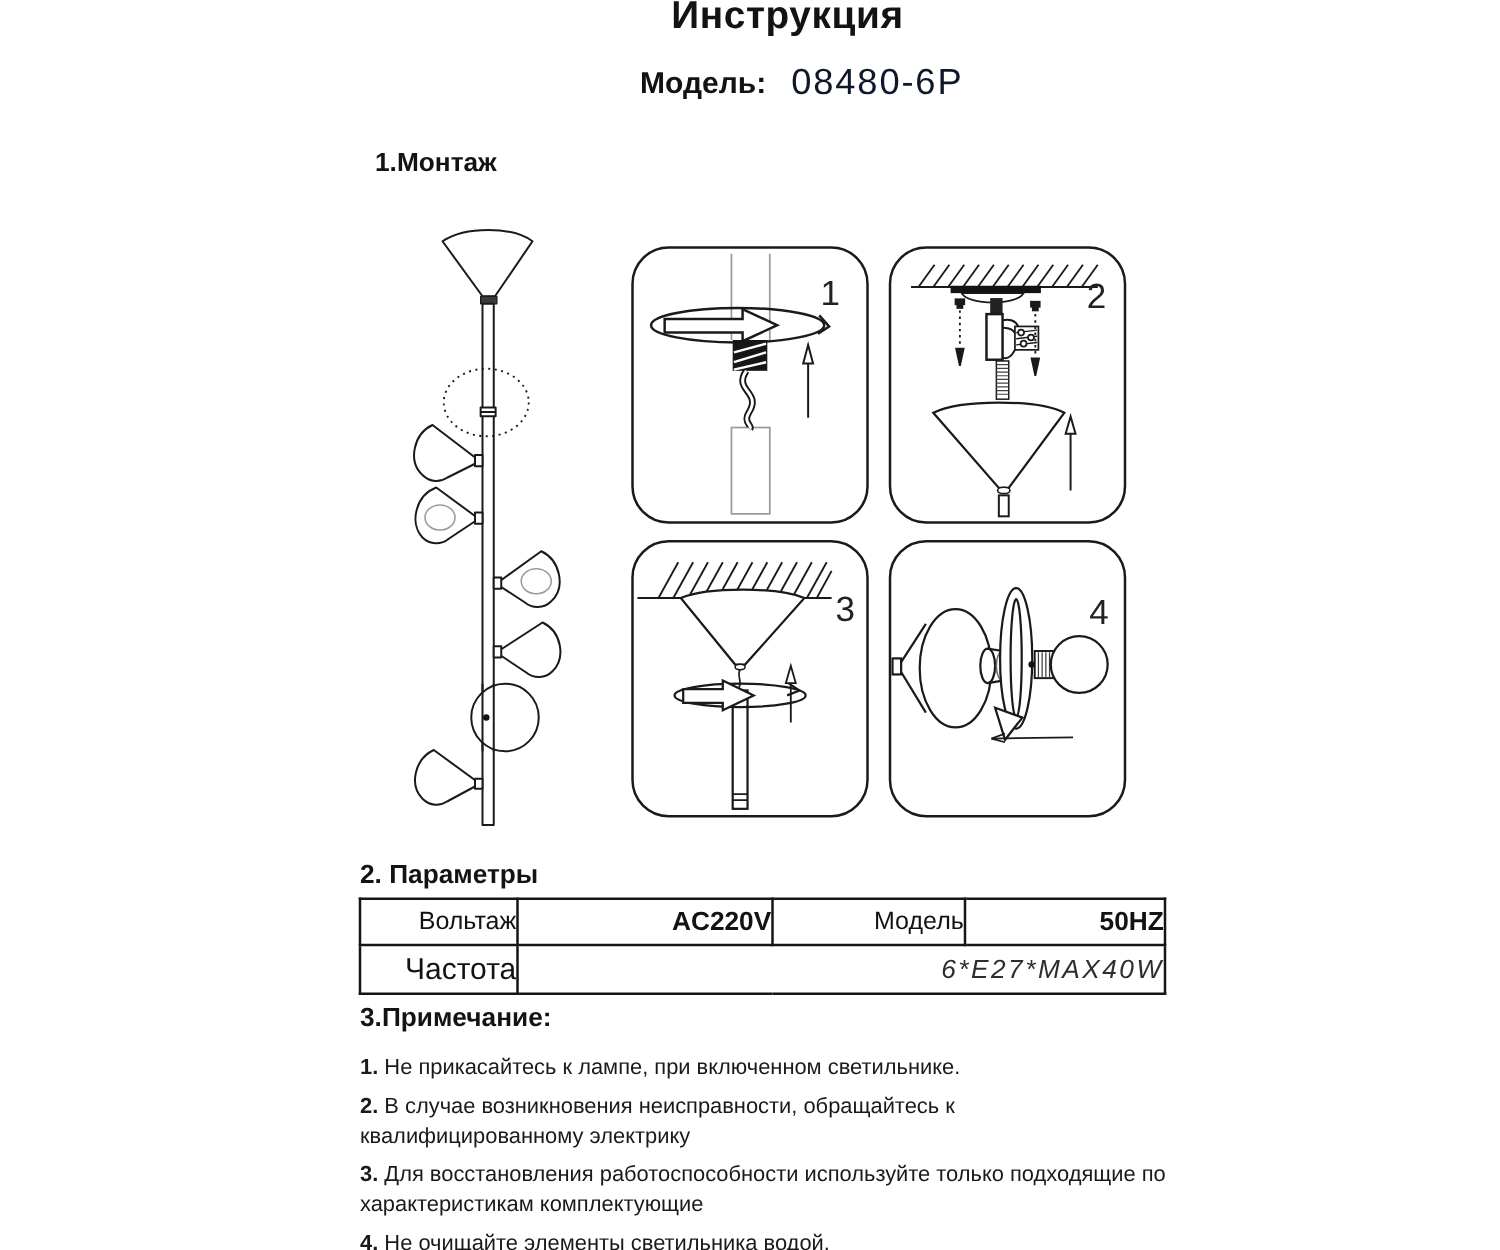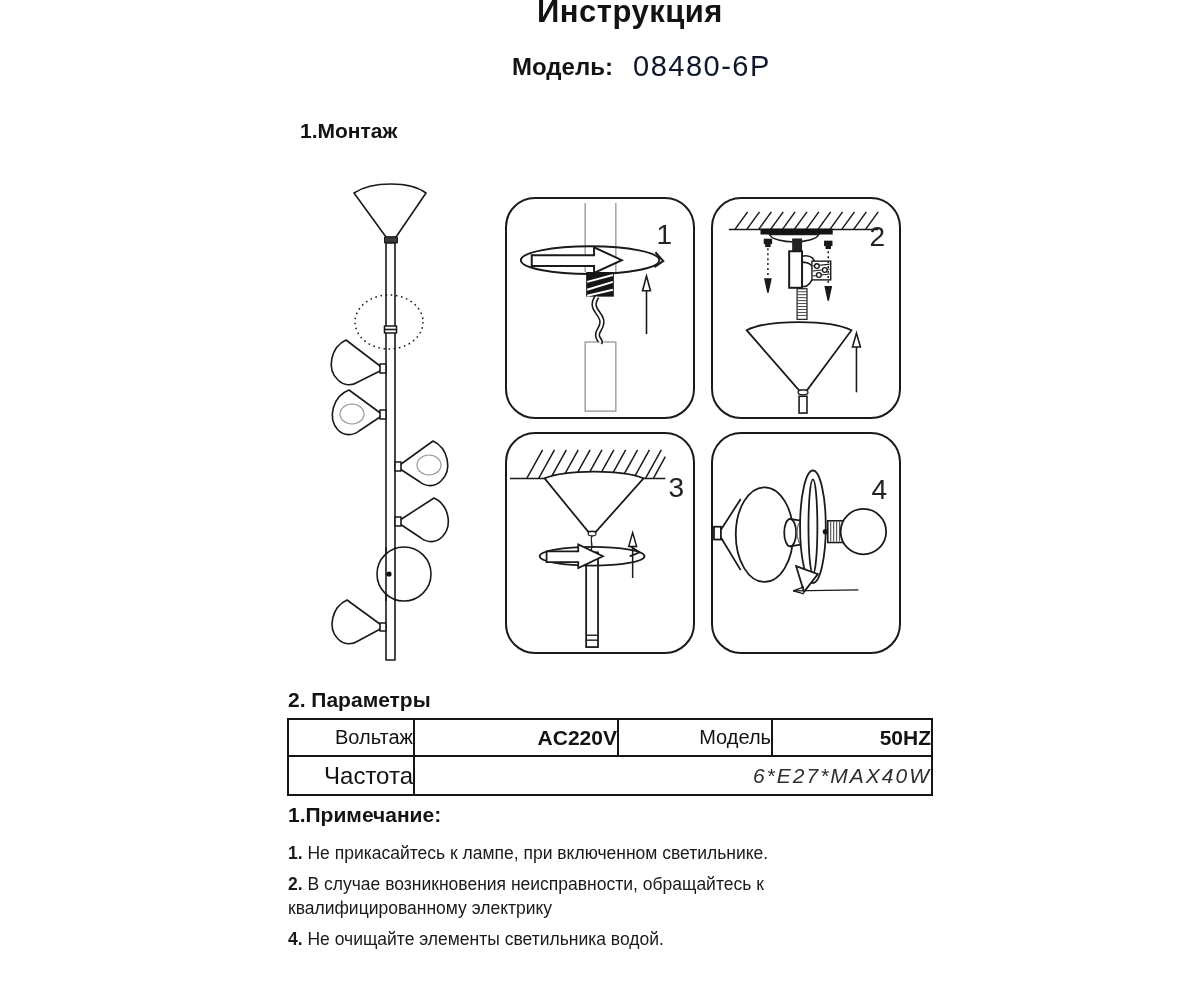--- a/index.html
+++ b/index.html
@@ -263,19 +263,20 @@
     <td class="w3 c-label">Модель</td>
     <td class="w4 c-bold">50HZ</td>
   </tr>
   <tr class="r2">
     <td class="w1 c-power-label">Частота</td>
     <td class="c-power-value" colspan="3">6*E27*MAX40W</td>
   </tr>
 </tbody>
   </table>
 
-<h2 class="abs h-notes">1.Примечание:</h2>
+<h2 class="abs h-notes">3.Примечание:</h2>
 
 <div class="abs notes">
   <p class="note"><b>1.</b> <span>Не прикасайтесь к лампе, при включенном светильнике.</span></p>
   <p class="note"><b>2.</b> <span>В случае возникновения неисправности, обращайтесь к квалифицированному электрику</span></p>
+  <p class="note"><b>3.</b> <span>Для восстановления работоспособности используйте только подходящие по характеристикам комплектующие</span></p>
   <p class="note"><b>4.</b> <span>Не очищайте элементы светильника водой.</span></p>
 </div>
 
 </body></html>

